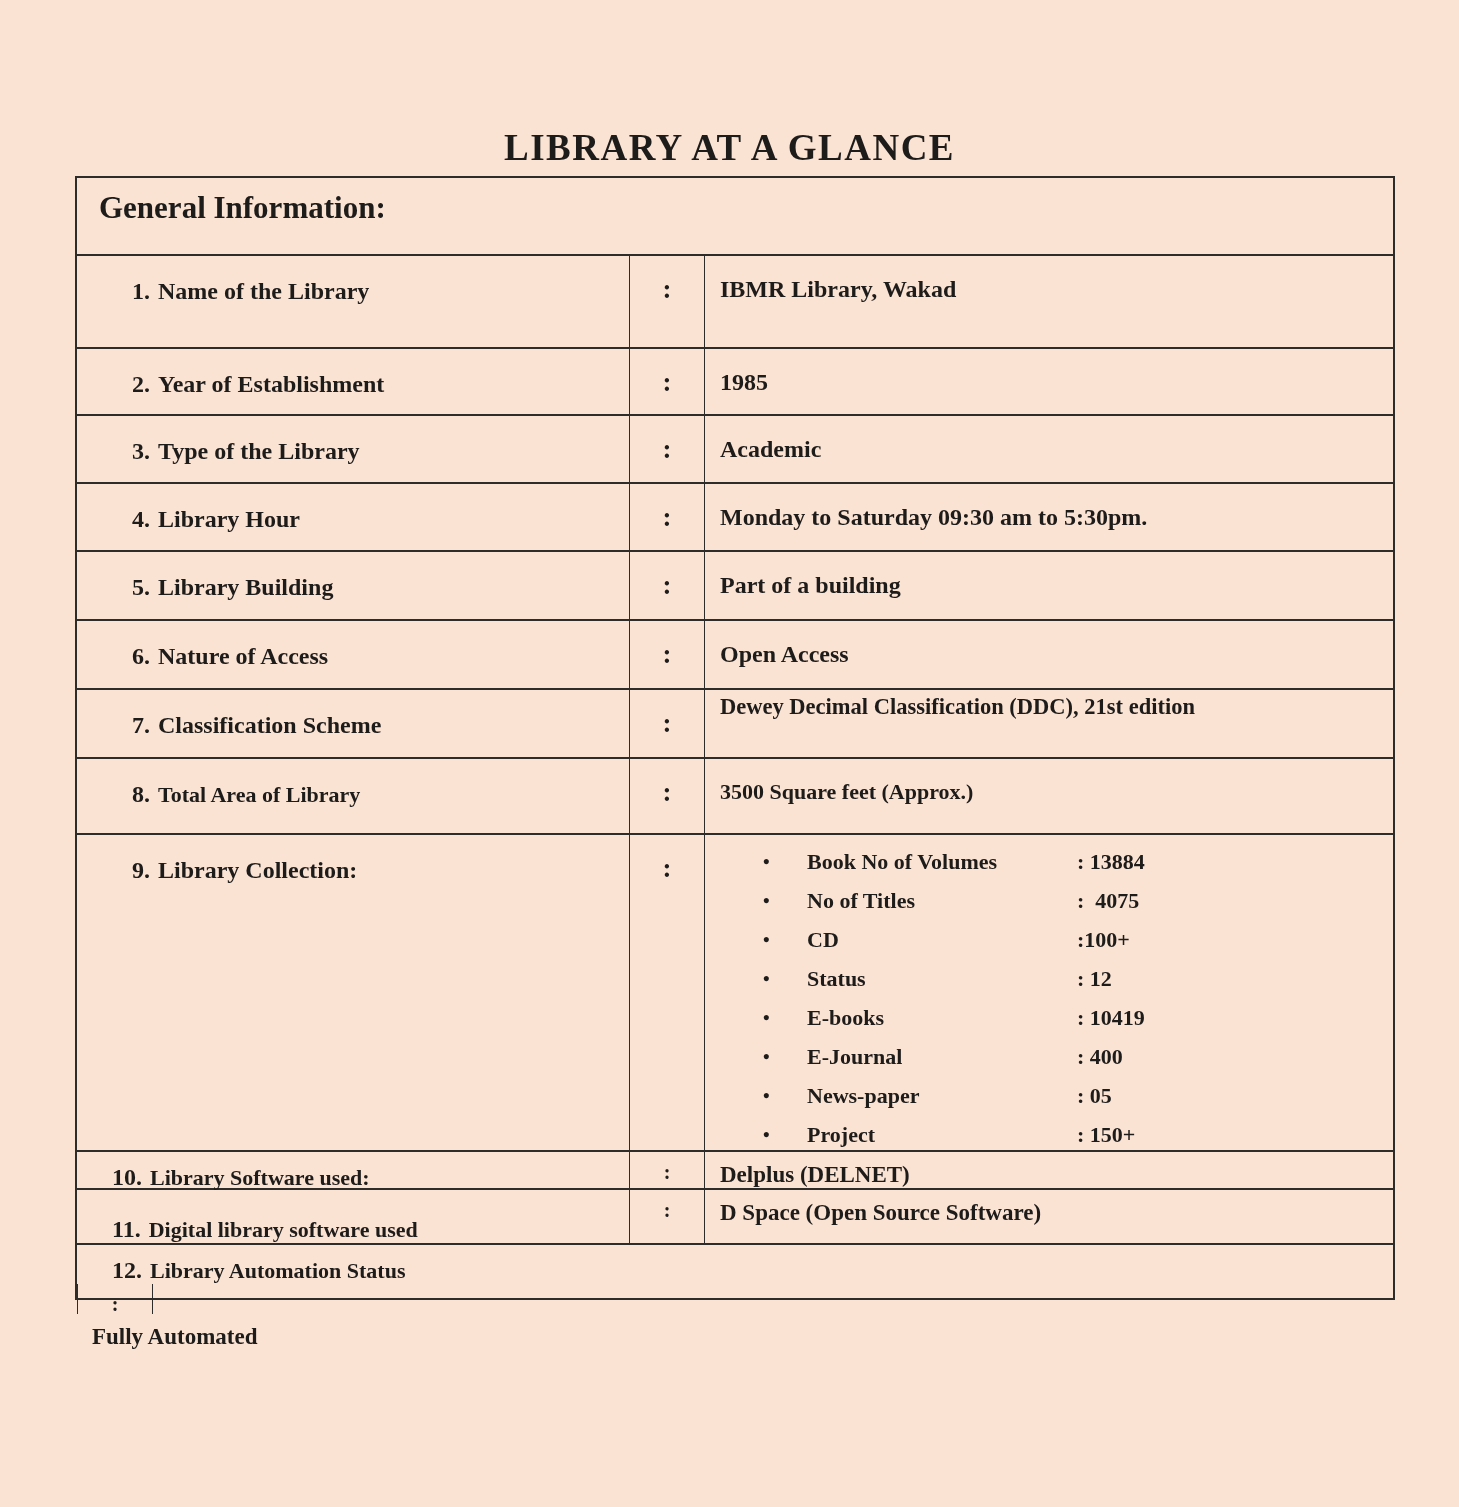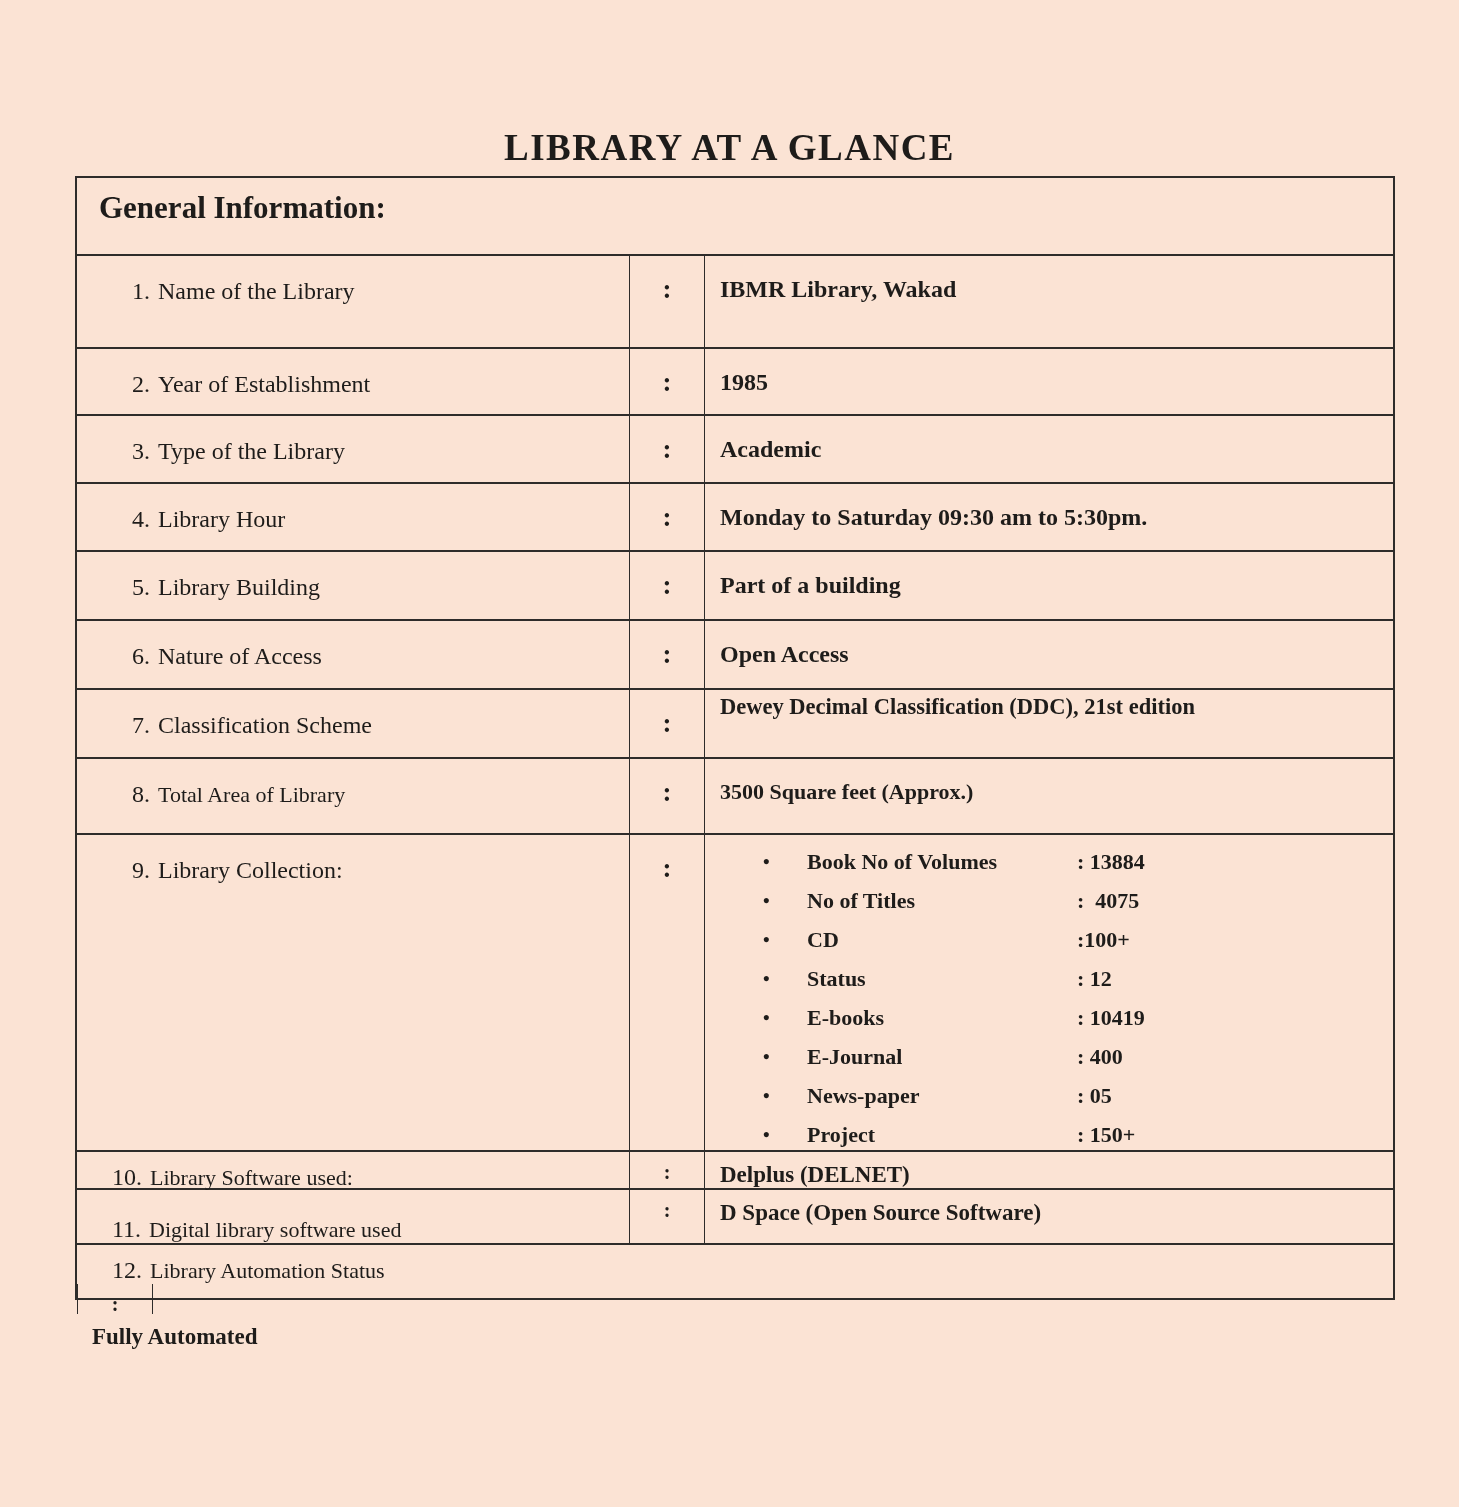--- a/index.html
+++ b/index.html
@@ -19,21 +19,21 @@
     border:2px solid #2e2c2a;
   }
   .trow { display:flex; border-bottom:2px solid #2e2c2a; }
   .trow:last-child { border-bottom:none;flex-direction:column; }
   .header-row {
     height:78px; padding:12px 0 0 22px;
     font-size:31px; font-weight:bold;
   }
   .label-cell {
     width:552px; padding:22px 10px 0 55px;
-    font-size:24px; font-weight:normal;
+    font-size:24px; font-weight:bold;
   }
   .colon-cell {
     width:76px; border-left:1px solid #2e2c2a; border-right:1px solid #2e2c2a;
     text-align:center; padding-top:20px;
     font-size:27px; font-weight:bold; line-height:1;
   }
   .value-cell {
     flex:1; padding:20px 12px 0 15px;
     font-size:24px; font-weight:bold;
   }

